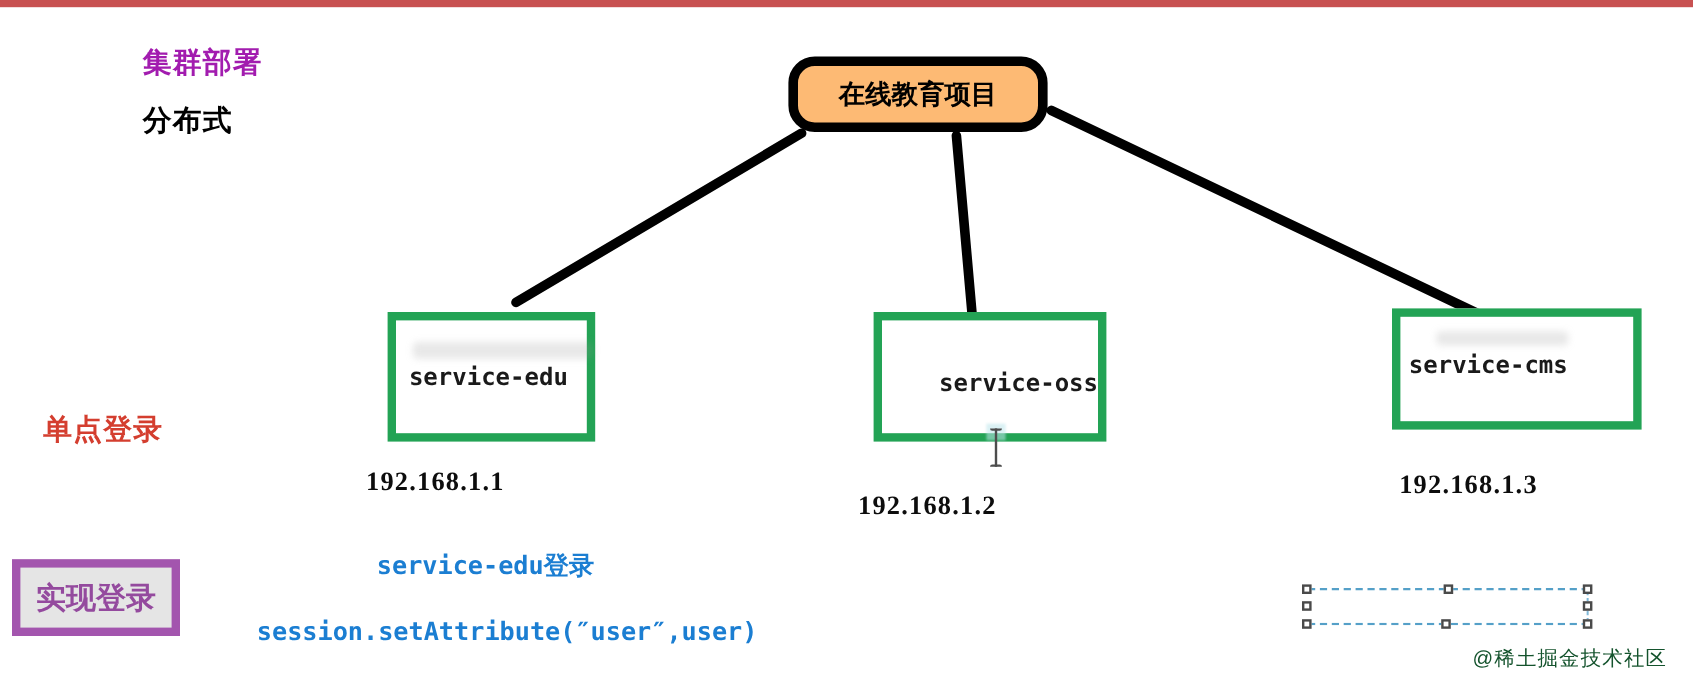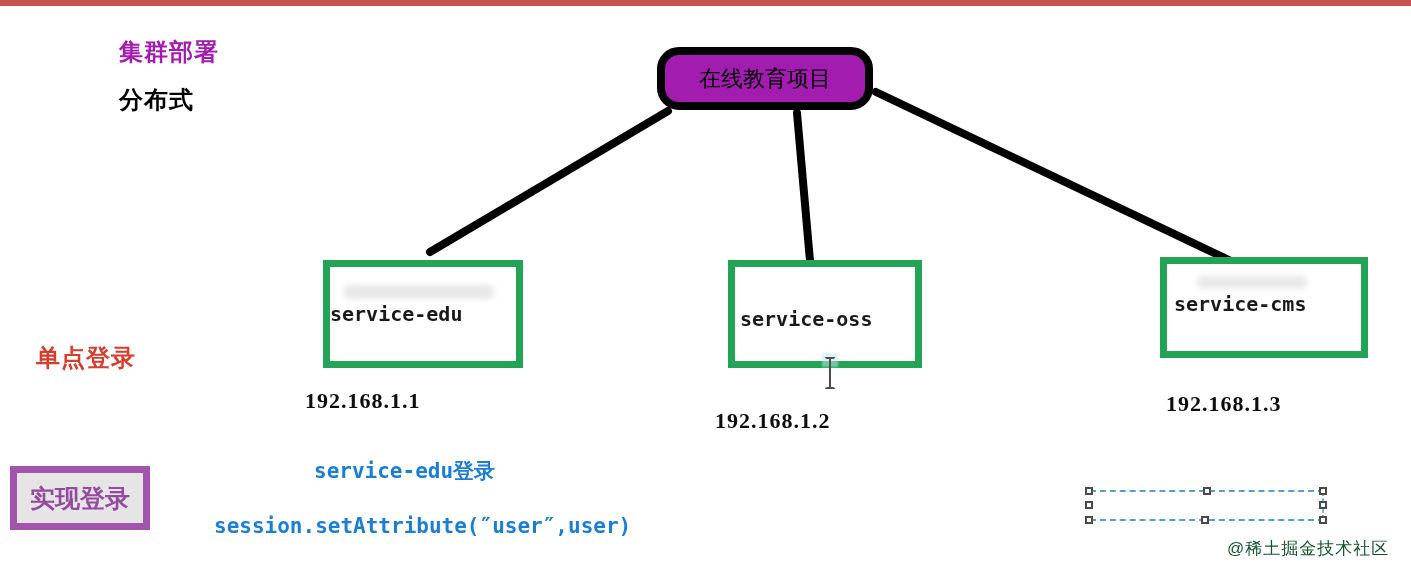--- a/index.html
+++ b/index.html
@@ -22,40 +22,40 @@
     font-weight: bold;
     font-size: 24px;
     letter-spacing: 1px;
     white-space: nowrap;
   }
 
   #root-node {
     left:657px; top:47px; width:216px; height:63px;
     border:8px solid #000;
     border-radius:22px;
-    background:#a21caf;
+    background:#fdba74;
     display:flex; align-items:center; justify-content:center;
-    font-weight:normal; font-size:22px; color:#000;
+    font-weight:bold; font-size:22px; color:#000;
     white-space:nowrap;
     z-index:3;
   }
 
   #connector-svg { left:0; top:0; z-index:2; pointer-events:none; }
 
   .service-node {
     border:7px solid #23a355;
     background:#fff;
     display:flex; align-items:center;
     font-family:"DejaVu Sans Mono","Liberation Mono",monospace;
     font-weight:bold; font-size:20px; color:#1a1a1a;
     white-space:nowrap;
     z-index:3;
   }
-  #node-edu { left:323px; top:260px; width:200px; height:108px; justify-content:flex-start; padding-right:5px; }
-  #node-oss { left:728px; top:260px; width:194px; height:108px; justify-content:flex-start; padding-left:5px; padding-top:10px; }
+  #node-edu { left:323px; top:260px; width:173px; height:108px; justify-content:center; padding-right:5px; }
+  #node-oss { left:728px; top:260px; width:194px; height:108px; justify-content:flex-end; padding-left:17px; padding-top:10px; }
   #node-cms { left:1160px; top:257px; width:208px; height:101px; justify-content:flex-start; padding-left:7px; padding-bottom:8px; }
 
   .ghost {
     position:absolute;
     background:rgba(150,150,150,0.22);
     filter: blur(3px);
     border-radius:4px;
   }
 
   .ip-label {

